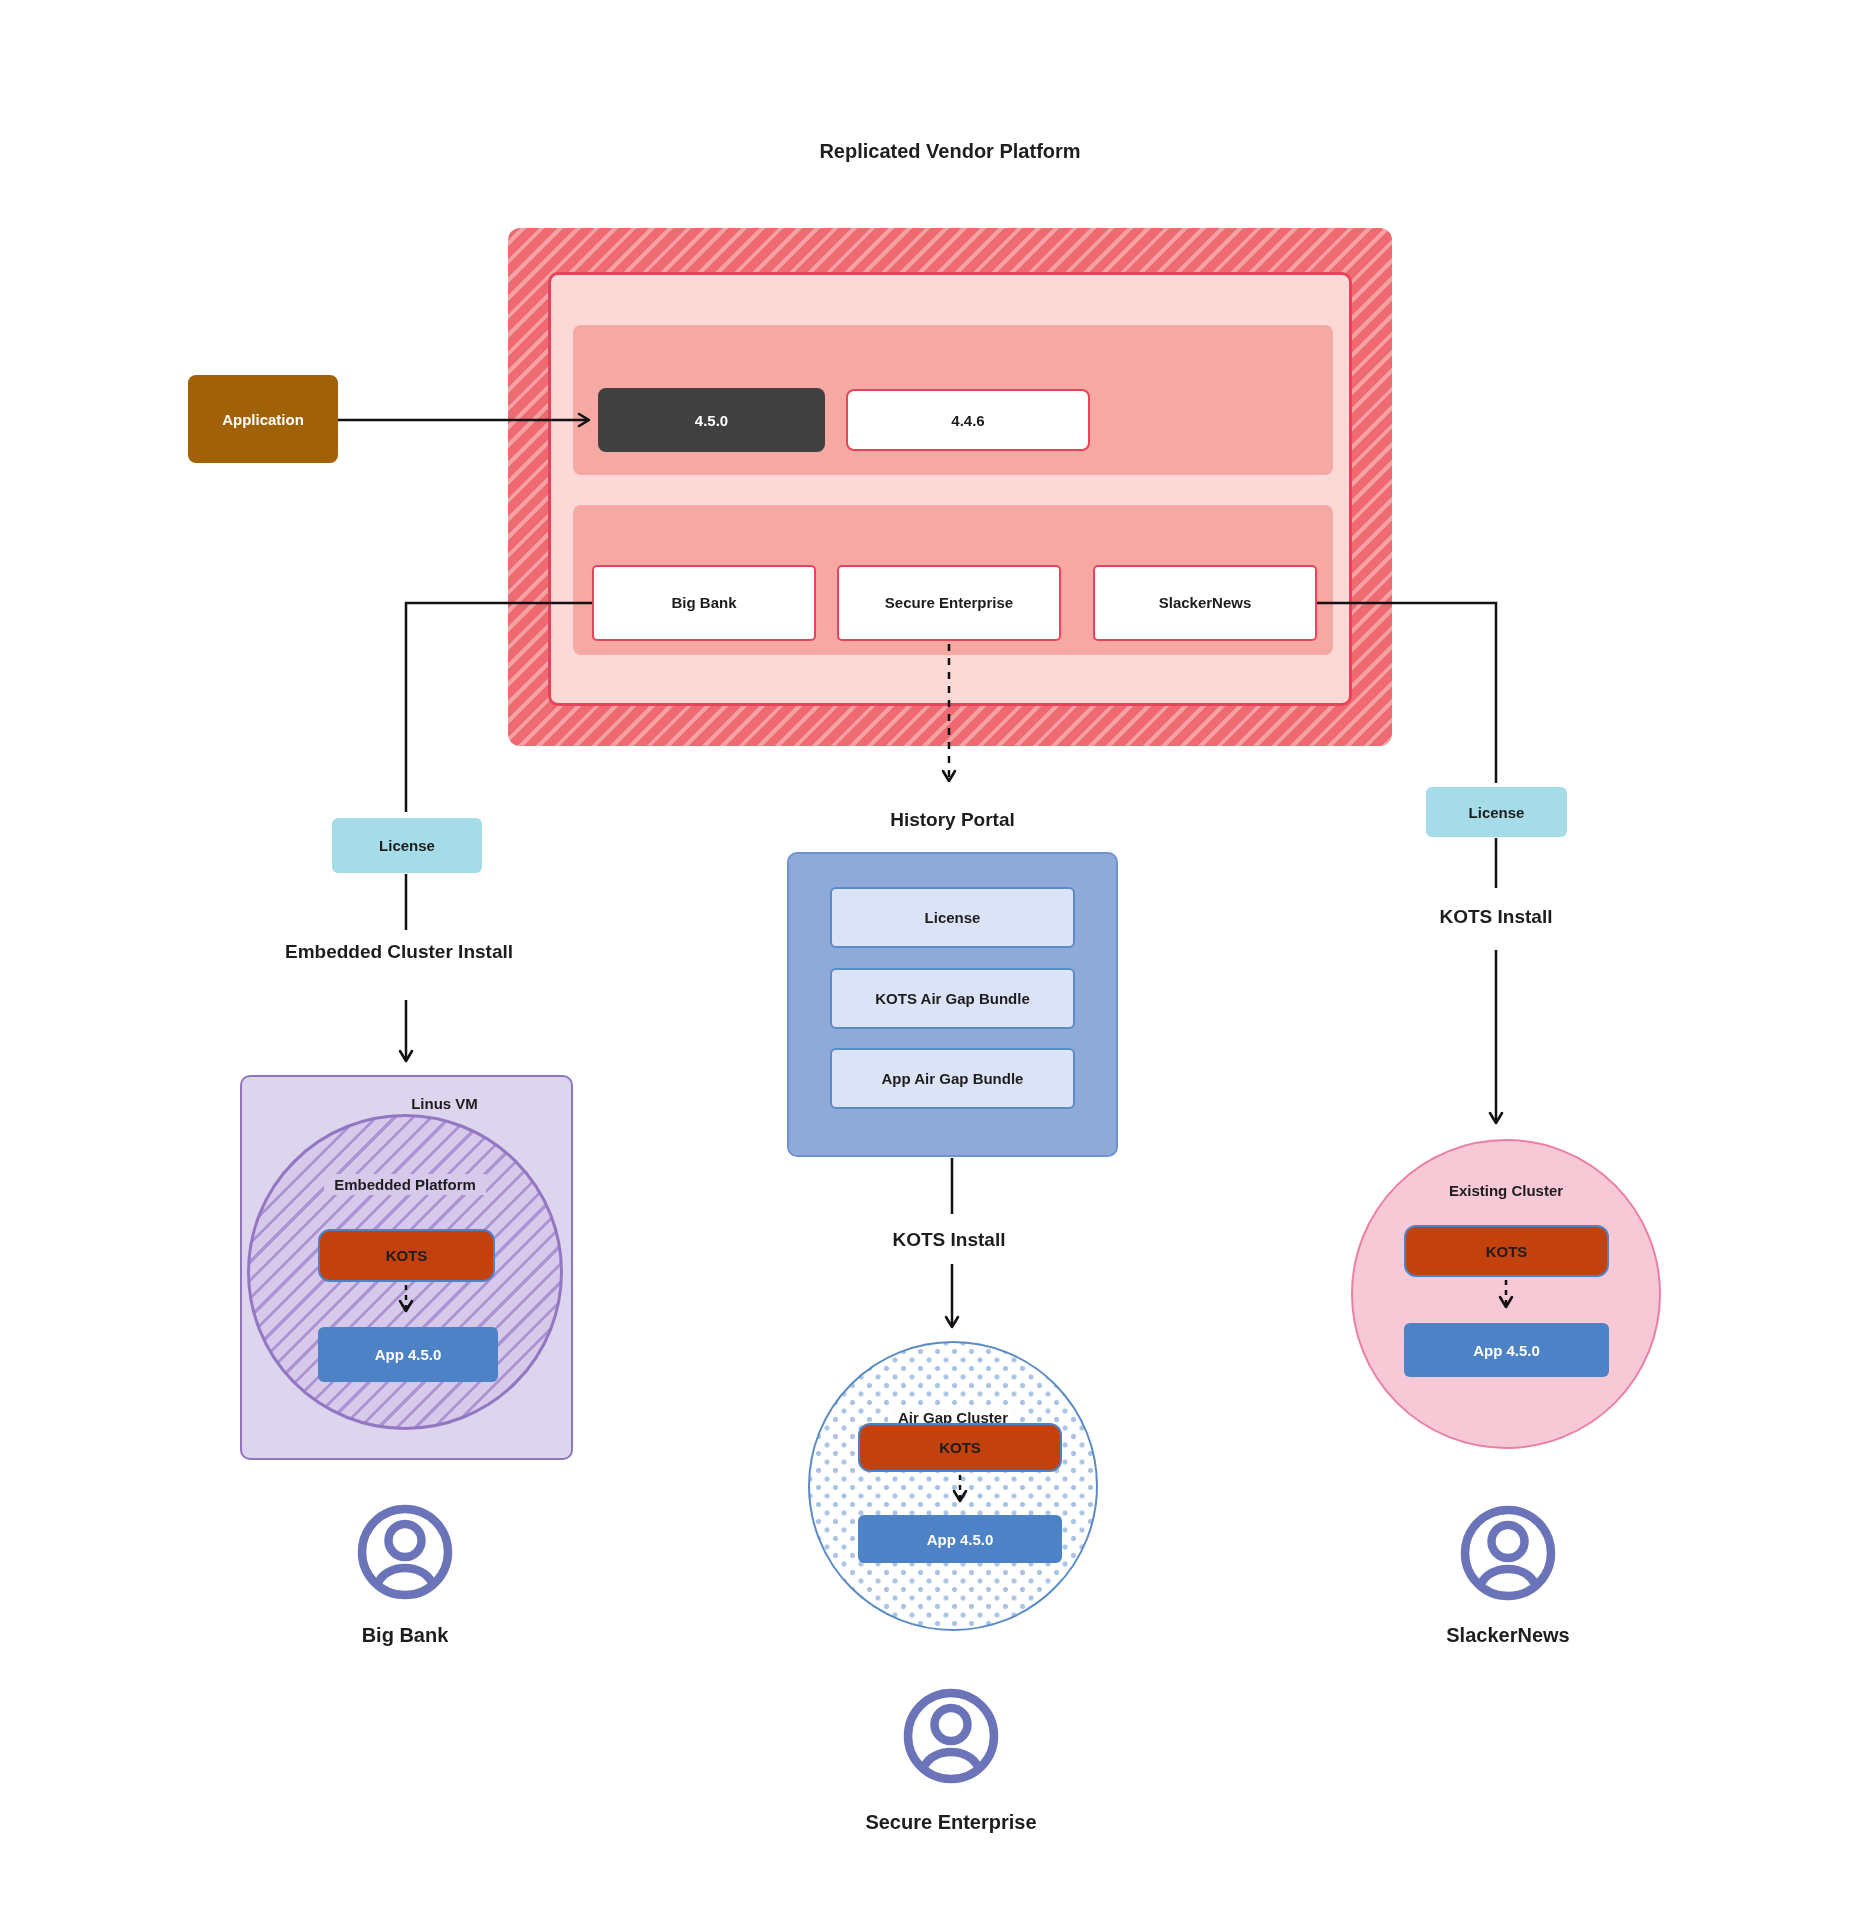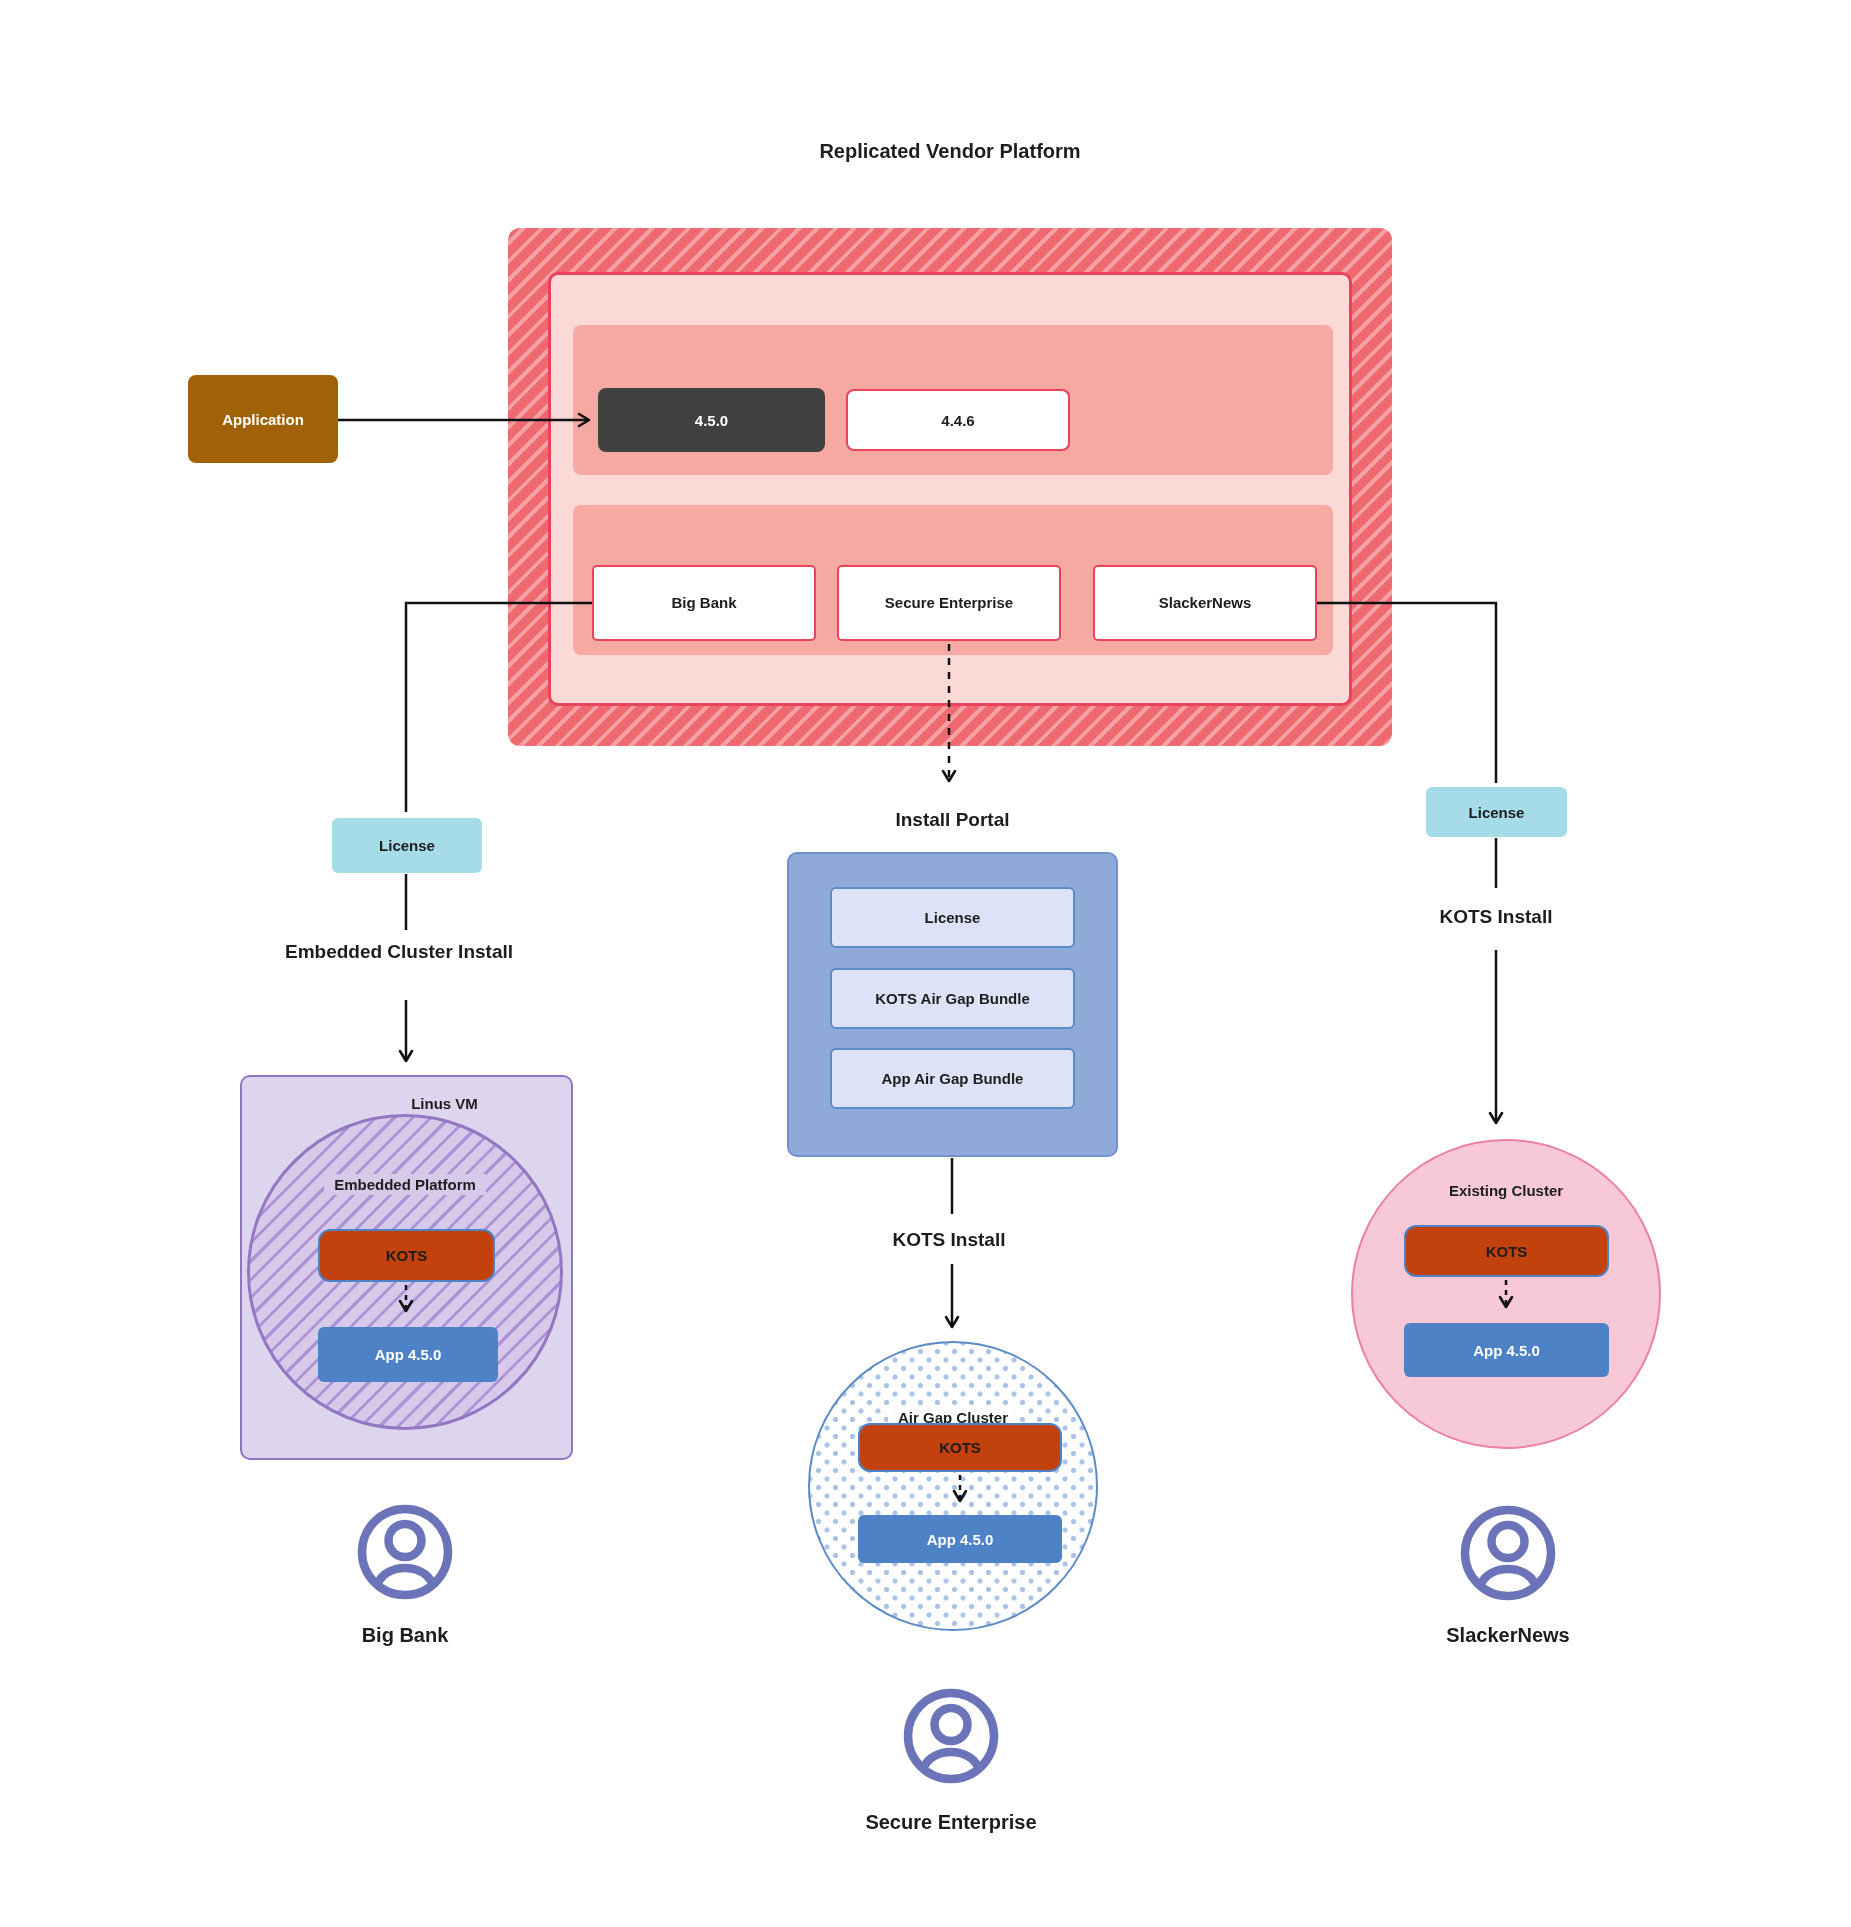--- a/index.html
+++ b/index.html
@@ -53,41 +53,41 @@
   <div class="abs appbox center" style="left:188px;top:375px;width:150px;height:88px;">Application</div>
 
   <div class="abs hatch-red" style="left:508px;top:228px;width:884px;height:518px;"></div>
 
   <div class="abs stable" style="left:548px;top:272px;width:804px;height:434px;"></div>
   <div class="abs lbl" style="left:548px;top:288px;width:804px;text-align:center;">Stable Channel</div>
 
   <div class="abs salmon" style="left:573px;top:325px;width:760px;height:150px;"></div>
   <div class="abs lbl" style="left:573px;top:342px;width:760px;text-align:center;">Release History</div>
   <div class="abs rel-hot center" style="left:598px;top:388px;width:227px;height:64px;">4.5.0</div>
-  <div class="abs rel-old center lbl" style="left:846px;top:389px;width:224px;height:62px;">4.4.6</div>
+  <div class="abs rel-old center lbl" style="left:846px;top:389px;width:244px;height:62px;">4.4.6</div>
 
   <div class="abs salmon" style="left:573px;top:505px;width:760px;height:150px;"></div>
   <div class="abs lbl" style="left:573px;top:522px;width:760px;text-align:center;">Customers</div>
   <div class="abs cust center lbl" style="left:592px;top:565px;width:224px;height:76px;">Big Bank</div>
   <div class="abs cust center lbl" style="left:837px;top:565px;width:224px;height:76px;padding:0 40px;">Secure Enterprise</div>
   <div class="abs cust center lbl" style="left:1093px;top:565px;width:224px;height:76px;">SlackerNews</div>
 
   <div class="abs license center lbl" style="left:332px;top:818px;width:150px;height:55px;">License</div>
   <div class="abs biglbl" style="left:264px;top:938px;width:270px;">Embedded Cluster Install</div>
 
   <div class="abs vmbox" style="left:240px;top:1075px;width:333px;height:385px;"></div>
   <div class="abs lbl" style="left:240px;top:1095px;width:333px;text-align:center;z-index:5;margin-left:38px;">Linus VM</div>
   <div class="abs circle-purple" style="left:247px;top:1114px;width:316px;height:316px;"></div>
   <div class="abs lbl center" style="left:255px;top:1174px;width:300px;z-index:5;">
     <span class="tag-bg-purple">Embedded Platform</span>
   </div>
   <div class="abs kots center lbl" style="left:318px;top:1229px;width:177px;height:53px;">KOTS</div>
   <div class="abs appblue center" style="left:318px;top:1327px;width:180px;height:55px;">App 4.5.0</div>
 
-  <div class="abs biglbl" style="left:787px;top:806px;width:331px;">Install Portal</div>
+  <div class="abs biglbl" style="left:787px;top:806px;width:331px;">History Portal</div>
   <div class="abs portal" style="left:787px;top:852px;width:331px;height:305px;"></div>
   <div class="abs portal-item center lbl" style="left:830px;top:887px;width:245px;height:61px;">License</div>
   <div class="abs portal-item center lbl" style="left:830px;top:968px;width:245px;height:61px;">KOTS Air Gap Bundle</div>
   <div class="abs portal-item center lbl" style="left:830px;top:1048px;width:245px;height:61px;">App Air Gap Bundle</div>
   <div class="abs biglbl" style="left:849px;top:1226px;width:200px;">KOTS Install</div>
 
   <div class="abs circle-dots" style="left:808px;top:1341px;width:290px;height:290px;"></div>
   <div class="abs lbl center" style="left:803px;top:1378px;width:300px;z-index:5;">
     <span class="tag-bg-white">Air Gap Cluster</span>
   </div>

